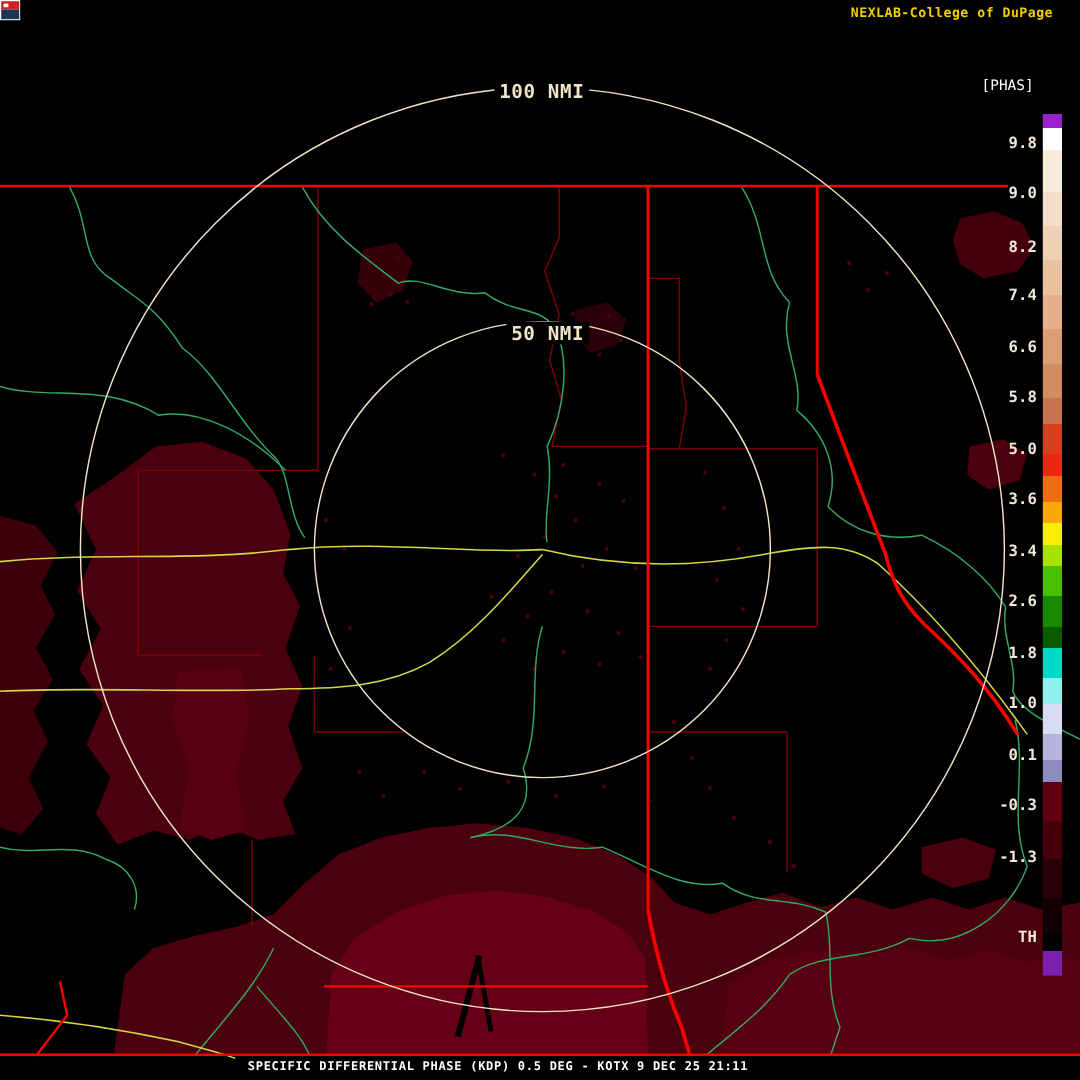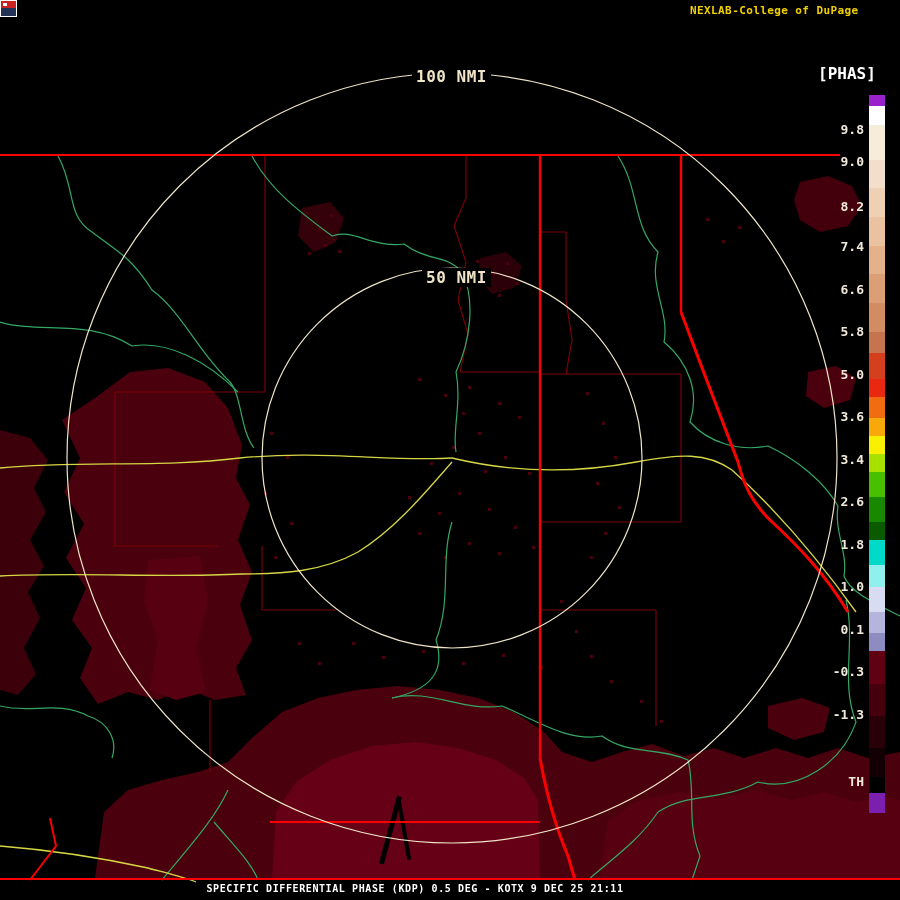--- a/index.html
+++ b/index.html
@@ -1,23 +1,23 @@
 <!DOCTYPE html>
 <html style="--bg: #000000; --title: #f0d000; --text: #ffffff; --tick: #f0e8d8; --ring: #efe4c8; --state: #fb0000; --county: #7a0008; --river: #35a865; --road: #d6d645; --echo: #4a000d; --echo_mid: #570011; --echo_bright: #650016;"><head>
 <meta charset="utf-8">
 <style>
   html,body{margin:0;padding:0;background:var(--bg,#000);}
   .screen{position:relative;width:900px;height:900px;background:var(--bg,#000);overflow:hidden;
           font-family:"DejaVu Sans Mono","Liberation Mono",monospace;}
   .screen svg{position:absolute;left:0;top:0;}
   .ovl{position:absolute;white-space:pre;}
-  .title{top:4px;left:690px;color:var(--title,#f0d000);font-size:11px;font-weight:bold;letter-spacing:.4px;}
+  .title{top:4px;left:709px;color:var(--title,#f0d000);font-size:11px;font-weight:bold;letter-spacing:.4px;}
   .logo{top:3px;left:881px;}
   .dkd{top:50px;left:855px;color:var(--text,#fff);font-size:13px;font-weight:bold;padding-left:47px;}
-  .phas{top:64px;left:818px;color:var(--text,#fff);font-size:16px;font-weight:bold;}
+  .phas{top:64px;left:818px;color:var(--text,#fff);font-size:12px;font-weight:normal;}
   .bar{position:absolute;left:869px;top:95px;width:16px;height:718px;}
   .tick{position:absolute;left:806px;width:58px;text-align:right;color:var(--tick,#f0e8d8);
         font-size:13px;font-weight:bold;line-height:14px;}
   .ringlab{position:absolute;color:var(--ring,#efe4c8);font-size:16px;font-weight:bold;
            background:var(--bg,#000);padding:0 4px;letter-spacing:.5px;}
   .cap{top:877px;left:0;width:830px;text-align:center;}
   .cap span{background:var(--bg,#000);color:var(--text,#fff);font-size:10px;font-weight:bold;
             letter-spacing:.6px;padding:0 8px;}
 </style>
 </head>
@@ -171,21 +171,21 @@
     <rect x="1" y="1" width="15" height="7" fill="#cc2222"></rect>
     <rect x="1" y="8" width="15" height="8" fill="#223355"></rect>
     <rect x="3" y="3" width="4" height="3" fill="#ffffff"></rect>
   </svg>
 
   <div class="ovl dkd">DKD</div>
   <div class="ovl phas">[PHAS]</div>
 
   <div class="bar" style="background: linear-gradient(rgb(154, 34, 204) 0%, rgb(154, 34, 204) 1.6%, rgb(255, 255, 255) 1.6%, rgb(255, 255, 255) 4.2%, rgb(247, 236, 217) 4.2%, rgb(247, 236, 217) 9%, rgb(243, 222, 203) 9%, rgb(243, 222, 203) 13%, rgb(239, 208, 180) 13%, rgb(239, 208, 180) 17%, rgb(234, 194, 159) 17%, rgb(234, 194, 159) 21%, rgb(228, 177, 138) 21%, rgb(228, 177, 138) 25%, rgb(220, 159, 117) 25%, rgb(220, 159, 117) 29%, rgb(210, 140, 98) 29%, rgb(210, 140, 98) 33%, rgb(198, 116, 80) 33%, rgb(198, 116, 80) 36%, rgb(212, 64, 30) 36%, rgb(212, 64, 30) 39.5%, rgb(232, 40, 16) 39.5%, rgb(232, 40, 16) 42%, rgb(240, 108, 16) 42%, rgb(240, 108, 16) 45%, rgb(248, 168, 8) 45%, rgb(248, 168, 8) 47.5%, rgb(248, 240, 0) 47.5%, rgb(248, 240, 0) 50%, rgb(168, 224, 0) 50%, rgb(168, 224, 0) 52.5%, rgb(72, 192, 0) 52.5%, rgb(72, 192, 0) 56%, rgb(24, 136, 0) 56%, rgb(24, 136, 0) 59.5%, rgb(10, 90, 0) 59.5%, rgb(10, 90, 0) 62%, rgb(0, 216, 200) 62%, rgb(0, 216, 200) 65.5%, rgb(144, 240, 236) 65.5%, rgb(144, 240, 236) 68.5%, rgb(216, 220, 242) 68.5%, rgb(216, 220, 242) 72%, rgb(180, 180, 220) 72%, rgb(180, 180, 220) 75%, rgb(140, 140, 192) 75%, rgb(140, 140, 192) 77.5%, rgb(96, 0, 18) 77.5%, rgb(96, 0, 18) 82%, rgb(70, 0, 13) 82%, rgb(70, 0, 13) 86.5%, rgb(42, 0, 8) 86.5%, rgb(42, 0, 8) 91%, rgb(18, 0, 4) 91%, rgb(18, 0, 4) 95%, rgb(0, 0, 0) 95%, rgb(0, 0, 0) 97.2%, rgb(122, 31, 174) 97.2%, rgb(122, 31, 174) 100%);"></div>
 
-  <div class="tick" style="top:123px">9.8</div>
+  <div class="tick" style="top:113px">9.8</div>
   <div class="tick" style="top:155px">9.0</div>
   <div class="tick" style="top:200px">8.2</div>
   <div class="tick" style="top:240px">7.4</div>
   <div class="tick" style="top:283px">6.6</div>
   <div class="tick" style="top:325px">5.8</div>
   <div class="tick" style="top:368px">5.0</div>
   <div class="tick" style="top:410px">3.6</div>
   <div class="tick" style="top:453px">3.4</div>
   <div class="tick" style="top:495px">2.6</div>
   <div class="tick" style="top:538px">1.8</div>

